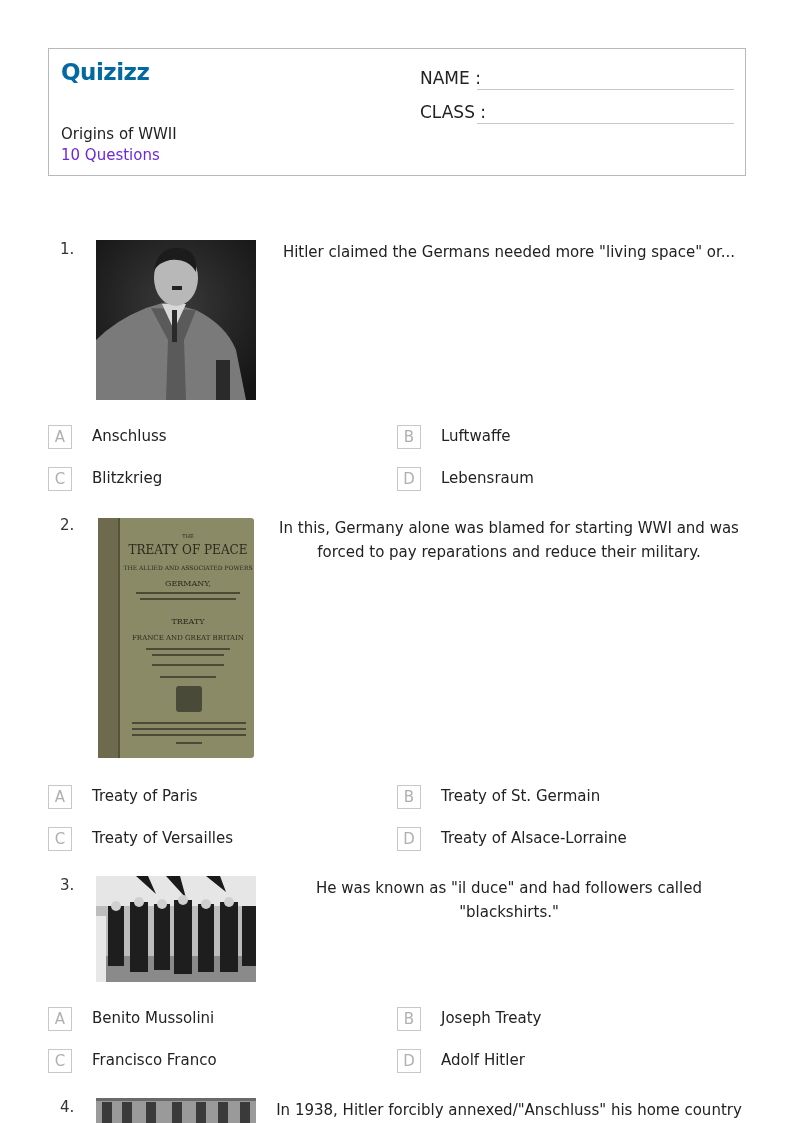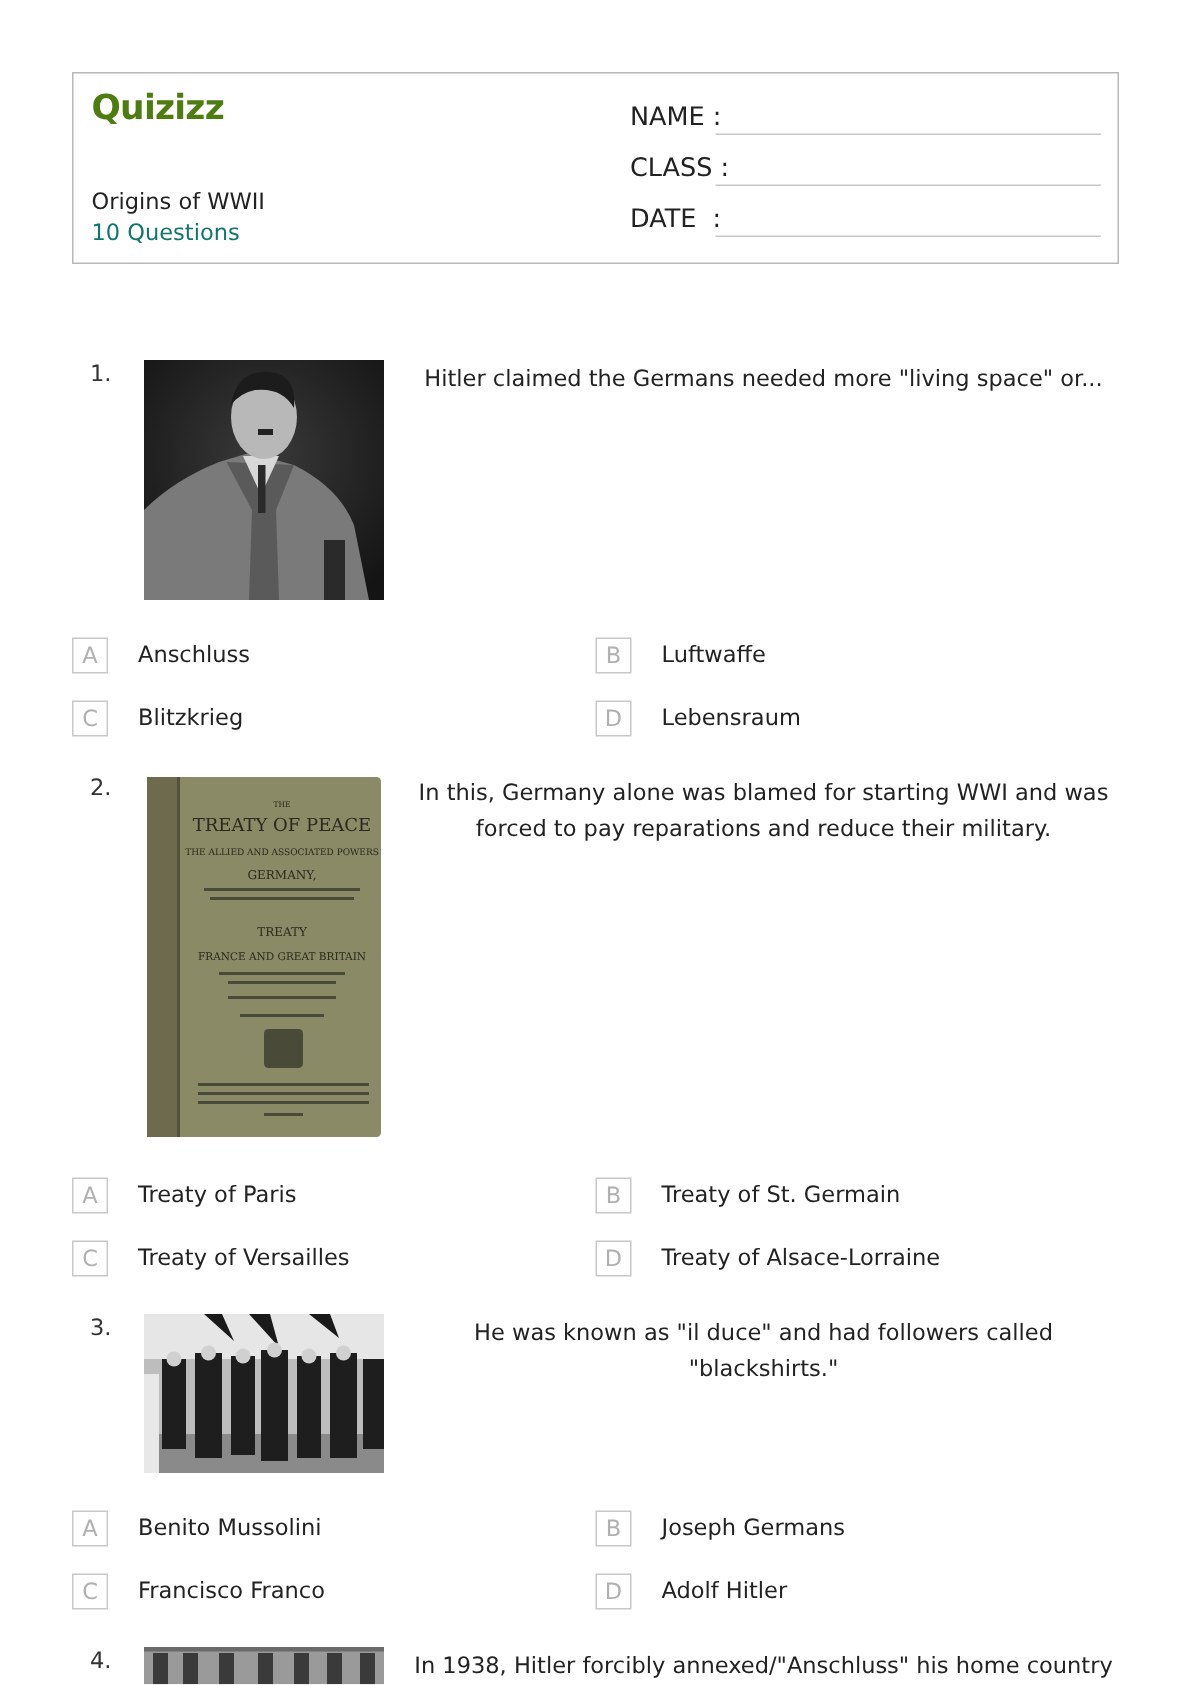--- a/index.html
+++ b/index.html
@@ -6,24 +6,24 @@
     html, body { width: 794px; height: 1123px; overflow: hidden; background: #ffffff; }
     body { font-family: "DejaVu Sans", "Liberation Sans", sans-serif; color: #222; position: relative; }
 
     .header-box {
       position: absolute; left: 48px; top: 48px; width: 698px; height: 128px;
       border: 1px solid #b8b8b8;
     }
     .logo {
       position: absolute; left: 12px; top: 10px;
       font-family: "DejaVu Sans", sans-serif; font-weight: bold;
-      font-size: 23px; letter-spacing: -0.5px; color: #4d7c0f;
+      font-size: 23px; letter-spacing: -0.5px; color: #0369a1;
     }
     .quiz-title { position: absolute; left: 12px; top: 76px; font-size: 15px; color: #222; text-align: right; }
-    .quiz-count { position: absolute; left: 12px; top: 97px; font-size: 15px; color: #0f766e; }
+    .quiz-count { position: absolute; left: 12px; top: 97px; font-size: 15px; color: #6d28d9; }
 
     .field { position: absolute; left: 371px; height: 22px; width: 314px; }
     .field-label { position: absolute; left: 0; top: 0; font-size: 17px; color: #222; white-space: pre; }
     .field-line { position: absolute; left: 57px; right: 0; top: 21px; border-bottom: 1px solid #c8c8c8; }
 
     .question { position: absolute; left: 48px; width: 698px; }
     .q-num { position: absolute; left: 12px; top: 0; font-size: 15px; color: #333; }
     .q-img { position: absolute; left: 48px; top: 0; width: 160px; overflow: hidden; }
     .q-text { position: absolute; left: 224px; top: 0; width: 474px; font-size: 15px; line-height: 24px; color: #222; text-align: center; }
 
@@ -42,24 +42,20 @@
   <div class="logo">Quizizz</div>
   <div class="quiz-title">Origins of WWII</div>
   <div class="quiz-count">10 Questions</div>
 
   <div class="field" style="top:19px;">
     <span class="field-label">NAME :</span>
     <div class="field-line"></div>
   </div>
   <div class="field" style="top:53px;">
     <span class="field-label">CLASS :</span>
-    <div class="field-line"></div>
-  </div>
-  <div class="field" style="top:87px;">
-    <span class="field-label">DATE  :</span>
     <div class="field-line"></div>
   </div>
 </div>
 
 <div class="question" style="top:240px; height:260px;">
   <div class="q-num">1.</div>
   <div class="q-img" style="height:160px;">
     <svg width="160" height="160" viewBox="0 0 160 160">
       <defs>
         <radialGradient id="bg1" cx="0.5" cy="0.4" r="0.7">
@@ -178,21 +174,21 @@
     </svg>
   </div>
   <div class="q-text">He was known as "il duce" and had followers called "blackshirts."</div>
 
   <div class="opt" style="left:0; top:131px;">
     <div class="opt-letter">A</div>
     <div class="opt-text">Benito Mussolini</div>
   </div>
   <div class="opt" style="left:349px; top:131px;">
     <div class="opt-letter">B</div>
-    <div class="opt-text">Joseph Germans</div>
+    <div class="opt-text">Joseph Treaty</div>
   </div>
   <div class="opt" style="left:0; top:173px;">
     <div class="opt-letter">C</div>
     <div class="opt-text">Francisco Franco</div>
   </div>
   <div class="opt" style="left:349px; top:173px;">
     <div class="opt-letter">D</div>
     <div class="opt-text">Adolf Hitler</div>
   </div>
 </div>

